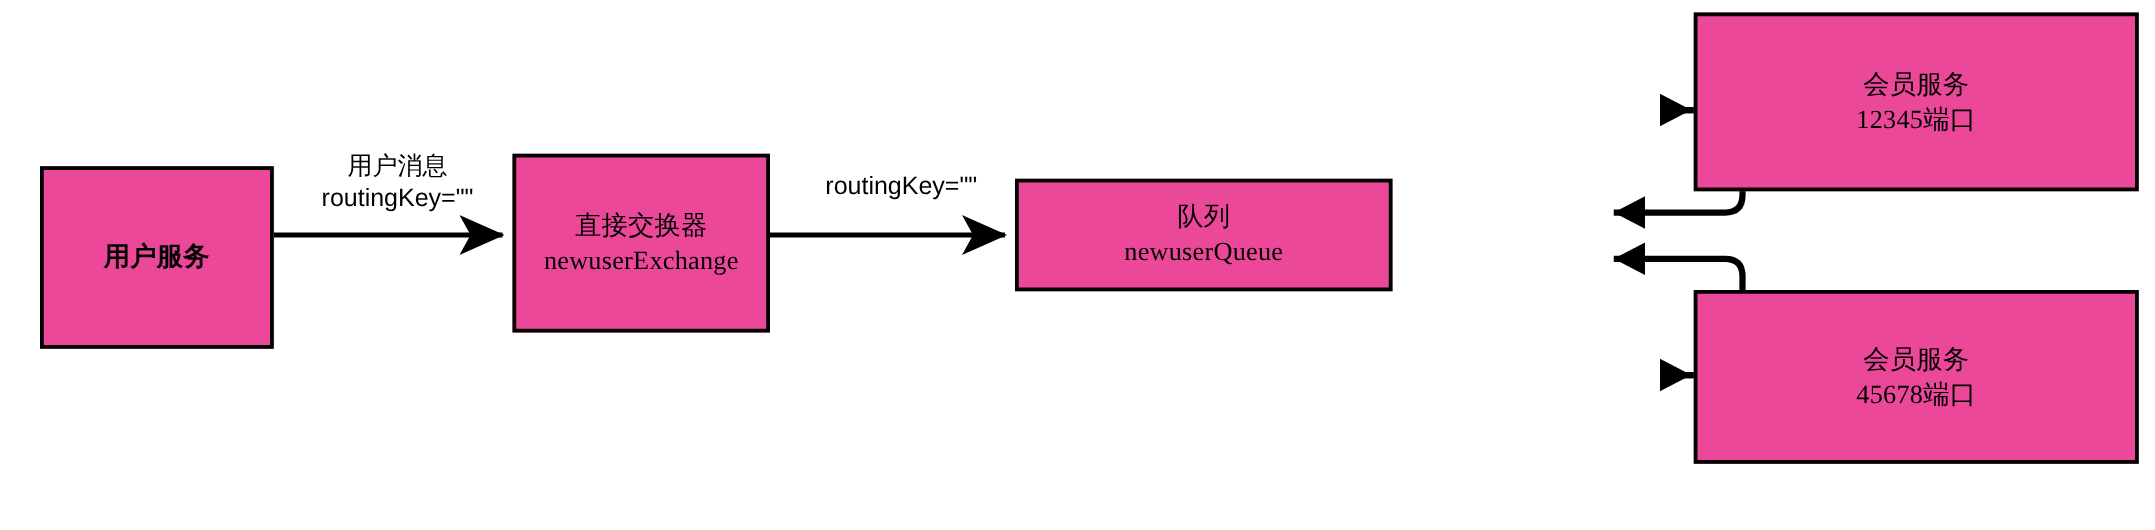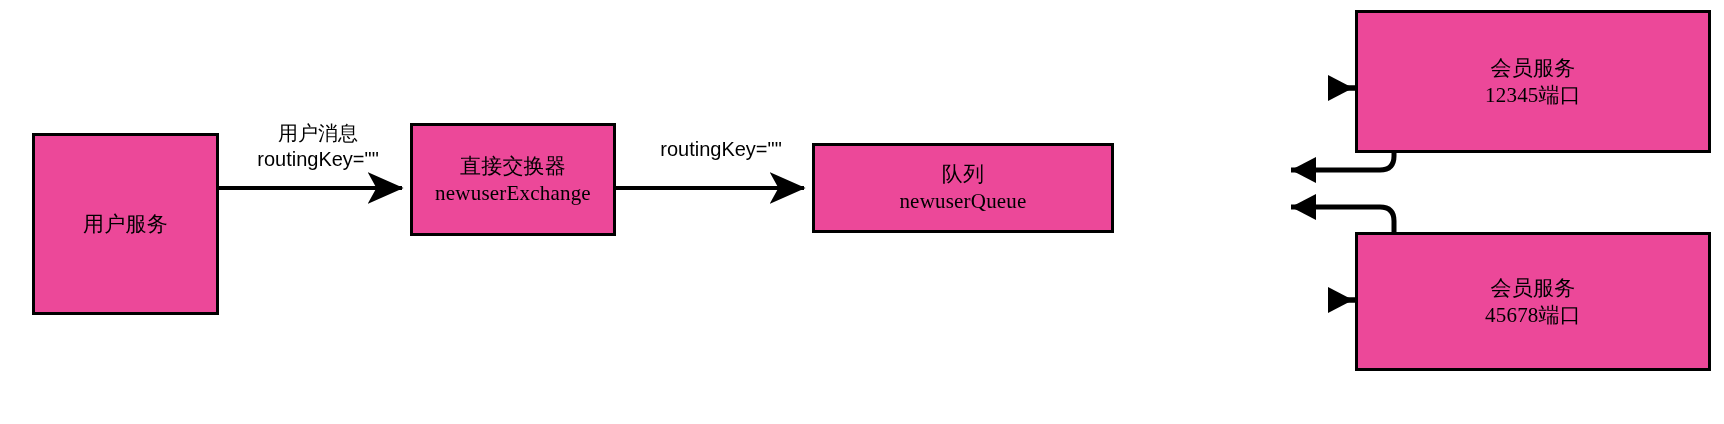--- a/index.html
+++ b/index.html
@@ -49,22 +49,22 @@
     position: absolute;
     color: #000000;
     font-size: 20px;
     line-height: 1.3;
     text-align: center;
     white-space: nowrap;
     background: transparent;
   }
 
   
-  #node-user-service     { left: 32px;   top: 133px; width: 187px; height: 182px; }
-  #node-exchange        { left: 410px;  top: 123px; width: 206px; height: 113px; }
+  #node-user-service     { left: 32px;   top: 133px; width: 187px; height: 146px; font-weight: bold; }
+  #node-exchange        { left: 410px;  top: 123px; width: 206px; height: 143px; }
   #node-queue           { left: 812px;  top: 143px; width: 302px; height: 90px;  }
   #node-member-12345    { left: 1355px; top: 10px;  width: 356px; height: 143px; }
   #node-member-45678    { left: 1355px; top: 232px; width: 356px; height: 139px; }
 
   
   #label-user-message   { left: 232px; top: 120px; width: 172px; }
   #label-routing-key-2  { left: 638px; top: 136px; width: 166px; }
 </style>
 </head>
 <body>

